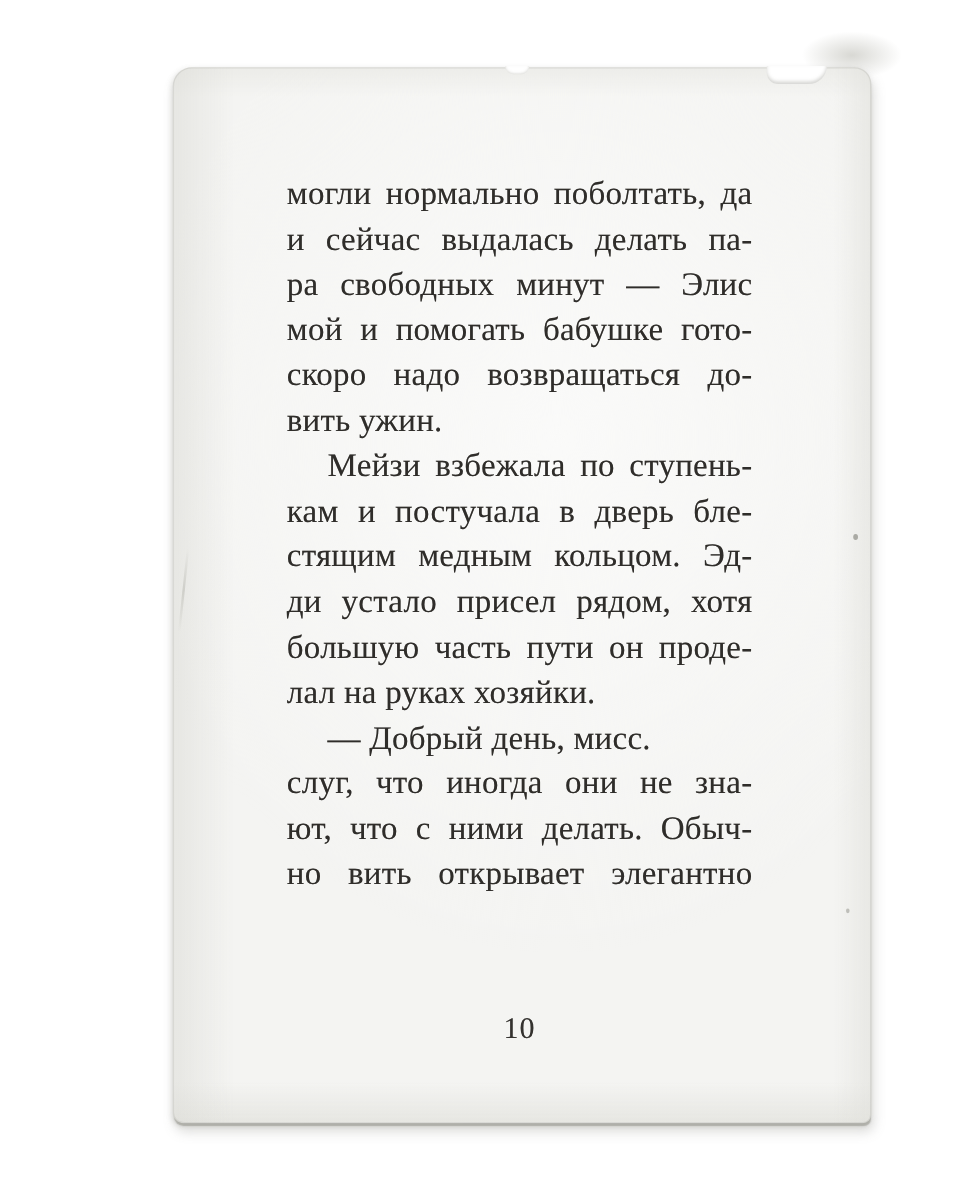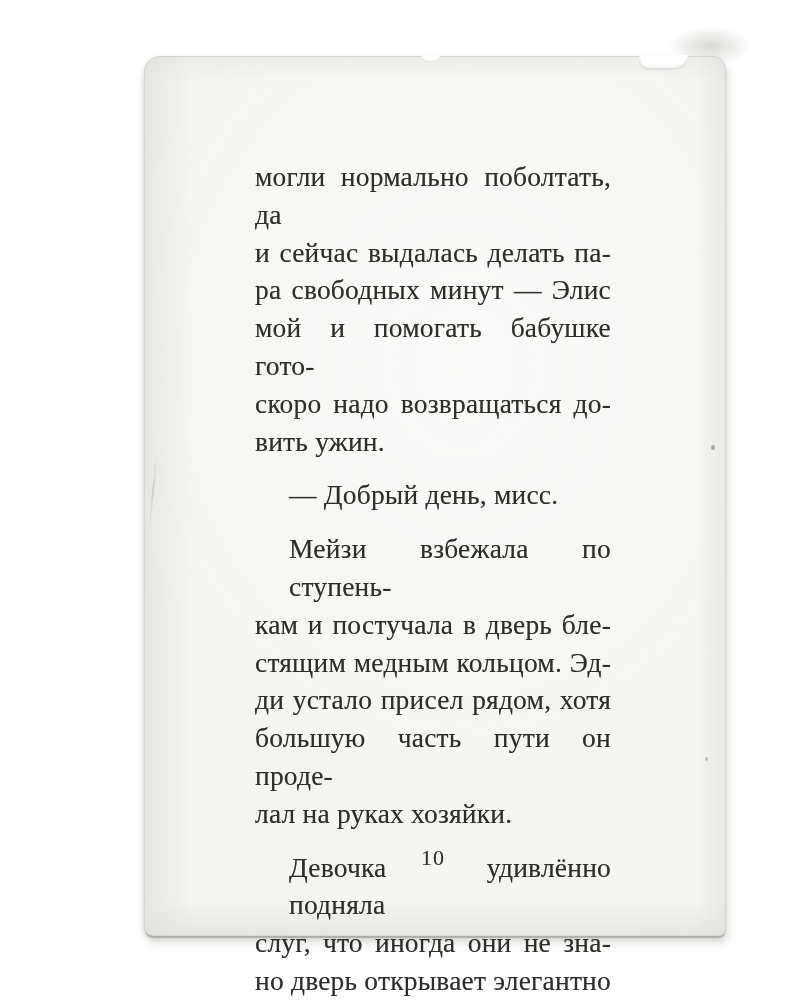--- a/index.html
+++ b/index.html
@@ -71,31 +71,31 @@
   .text-block {
     position: absolute;
     left: 94px; top: 85px;
     width: 388px;
     font-size: 27.5px;
     line-height: 37.8px;
     color: #2f2d2a;
     letter-spacing: 0.2px;
     text-shadow: 0 0 0.5px rgba(47,45,42,0.45);
   }
-  .para { margin: 16px; padding: 0; }
+  .para { margin: 0; padding: 0; }
   .line { text-align: justify; text-align-last: justify; white-space: normal; }
   .line.f { text-align: center; text-align-last: left; }
   .line.ind { padding-left: 34px; }
 
   .page-number {
     position: absolute;
     left: 94px; top: 786px;
     width: 388px;
     text-align: center;
-    font-size: 22px;
+    font-size: 25px;
     line-height: 30px;
     color: #34322f;
     letter-spacing: 1px;
     text-shadow: 0 0 0.5px rgba(52,50,47,0.45);
   }
 </style>
 </head>
 <body>
 
 <div class="scene">
@@ -111,32 +111,32 @@
     <div class="text-block">
       <div class="para">
         <div class="line">могли нормально поболтать, да</div>
         <div class="line">и сейчас выдалась делать па-</div>
         <div class="line">ра свободных минут — Элис</div>
         <div class="line">мой и помогать бабушке гото-</div>
         <div class="line">скоро надо возвращаться до-</div>
         <div class="line f">вить ужин.</div>
       </div>
       <div class="para">
-        <div class="line f ind">— Добрый день, мисс.</div>
-      </div>
-      <div class="para">
         <div class="line ind">Мейзи взбежала по ступень-</div>
         <div class="line">кам и постучала в дверь бле-</div>
         <div class="line">стящим медным кольцом. Эд-</div>
         <div class="line">ди устало присел рядом, хотя</div>
         <div class="line">большую часть пути он проде-</div>
         <div class="line f">лал на руках хозяйки.</div>
       </div>
       <div class="para">
-        <div class="line ind">Девочка удивлённо подняла</div>
+        <div class="line f ind">— Добрый день, мисс.</div>
+      </div>
+      <div class="para">
         <div class="line">слуг, что иногда они не зна-</div>
-        <div class="line">но дверь открывает элегантно</div>
+        <div class="line">ют, что с ними делать. Обыч-</div>
+        <div class="line">но вить открывает элегантно</div>
       </div>
     </div>
 
     <div class="page-number">10</div>
   </div>
 </div>
 
 </body></html>

